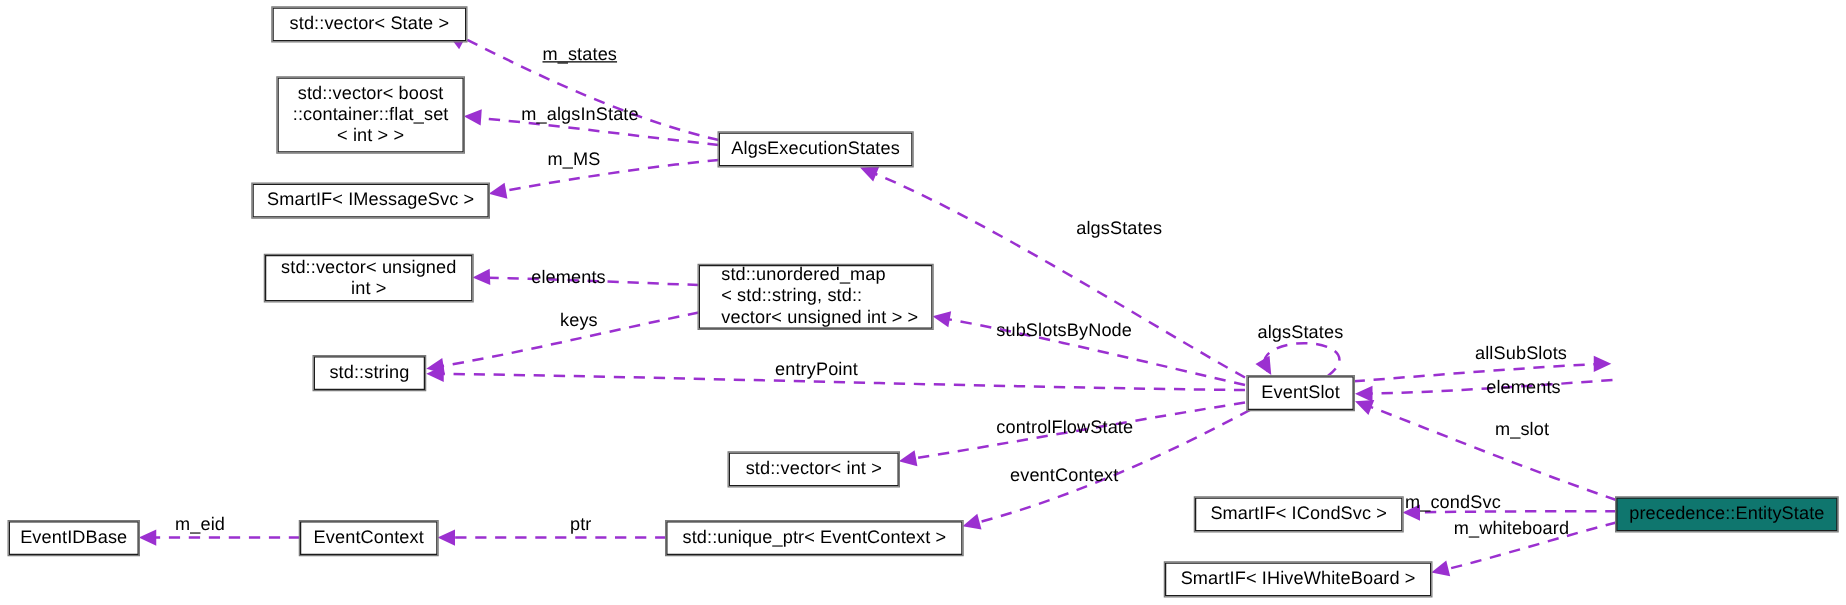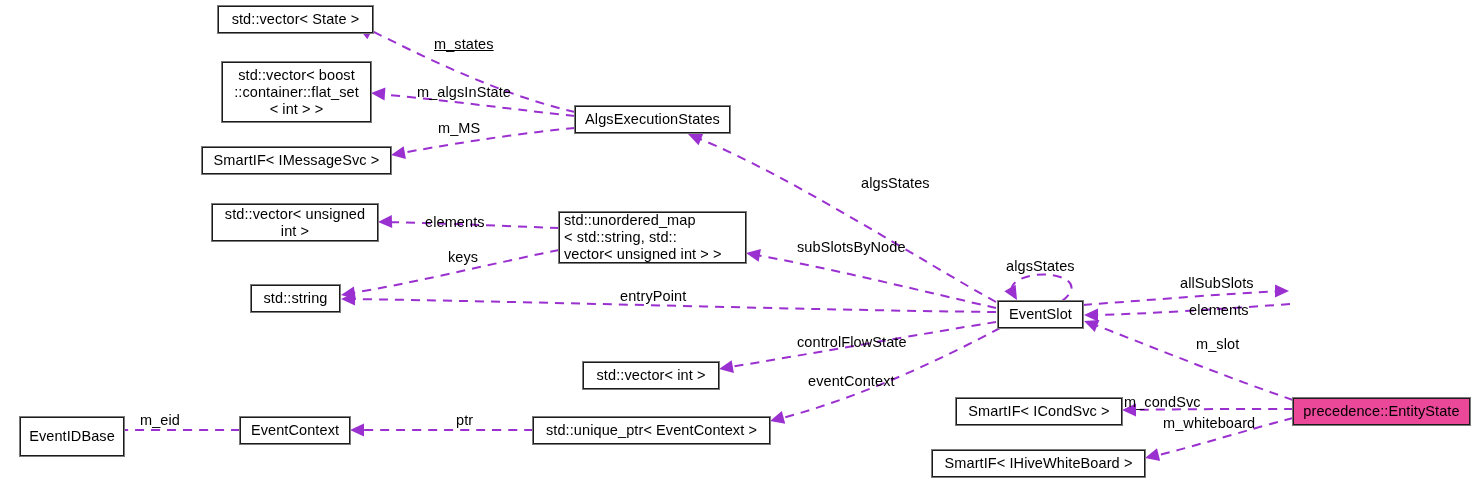--- a/index.html
+++ b/index.html
@@ -32,26 +32,26 @@
     font-size: 14.5px;
     line-height: 17px;
     display: flex;
     align-items: center;
     justify-content: center;
     text-align: center;
     white-space: pre;
     letter-spacing: 0.1px;
   }
   .node-box.highlight {
-    background: #ec4899;
+    background: #0f766e;
   }
   .node-box.left-text {
     justify-content: flex-start;
     text-align: left;
-    padding-left: 4px;
+    padding-left: 17px;
   }
   .edge-label {
     position: absolute;
     color: #000000;
     font-size: 14.5px;
     line-height: 16px;
     white-space: pre;
     letter-spacing: 0.1px;
   }
 </style>
@@ -140,33 +140,33 @@
     <div class="node-box" style="left: 202px; top: 147px; width: 189px; height: 27px;">SmartIF&lt; IMessageSvc &gt;</div>
     <div class="node-box" style="left: 575px; top: 106px; width: 155px; height: 27px;">AlgsExecutionStates</div>
     <div class="node-box" style="left: 212px; top: 204px; width: 166px; height: 37px;">std::vector&lt; unsigned
 int &gt;</div>
     <div class="node-box left-text" style="left: 559px; top: 212px; width: 187px; height: 51px;">std::unordered_map
 &lt; std::string, std::
 vector&lt; unsigned int &gt; &gt;</div>
     <div class="node-box" style="left: 251px; top: 285px; width: 89px; height: 27px;">std::string</div>
     <div class="node-box" style="left: 998px; top: 301px; width: 85px; height: 27px;">EventSlot</div>
     <div class="node-box" style="left: 583px; top: 362px; width: 136px; height: 27px;">std::vector&lt; int &gt;</div>
-    <div class="node-box" style="left: 20px; top: 417px; width: 104px; height: 39px;">EventIDBase</div>
+    <div class="node-box" style="left: 7px; top: 417px; width: 104px; height: 27px;">EventIDBase</div>
     <div class="node-box" style="left: 240px; top: 417px; width: 110px; height: 27px;">EventContext</div>
     <div class="node-box" style="left: 533px; top: 417px; width: 237px; height: 27px;">std::unique_ptr&lt; EventContext &gt;</div>
     <div class="node-box" style="left: 956px; top: 398px; width: 166px; height: 27px;">SmartIF&lt; ICondSvc &gt;</div>
     <div class="node-box" style="left: 932px; top: 450px; width: 213px; height: 27px;">SmartIF&lt; IHiveWhiteBoard &gt;</div>
     <div class="node-box highlight" style="left: 1293px; top: 398px; width: 177px; height: 27px;">precedence::EntityState</div>
     <div class="edge-label" style="left: 434px; top: 36px; text-decoration: underline;">m_states</div>
     <div class="edge-label" style="left: 417px; top: 84px;">m_algsInState</div>
     <div class="edge-label" style="left: 438px; top: 120px;">m_MS</div>
     <div class="edge-label" style="left: 861px; top: 175px;">algsStates</div>
     <div class="edge-label" style="left: 425px; top: 214px;">elements</div>
     <div class="edge-label" style="left: 448px; top: 249px;">keys</div>
-    <div class="edge-label" style="left: 797px; top: 239px;">subSlotsByNode</div>
+    <div class="edge-label" style="left: 797px; top: 257px;">subSlotsByNode</div>
     <div class="edge-label" style="left: 620px; top: 288px;">entryPoint</div>
     <div class="edge-label" style="left: 1006px; top: 258px;">algsStates</div>
     <div class="edge-label" style="left: 1180px; top: 275px;">allSubSlots</div>
     <div class="edge-label" style="left: 1189px; top: 302px;">elements</div>
     <div class="edge-label" style="left: 797px; top: 334px;">controlFlowState</div>
     <div class="edge-label" style="left: 808px; top: 373px;">eventContext</div>
     <div class="edge-label" style="left: 1196px; top: 336px;">m_slot</div>
     <div class="edge-label" style="left: 1124px; top: 394px;">m_condSvc</div>
     <div class="edge-label" style="left: 1163px; top: 415px;">m_whiteboard</div>
     <div class="edge-label" style="left: 140px; top: 412px;">m_eid</div>

